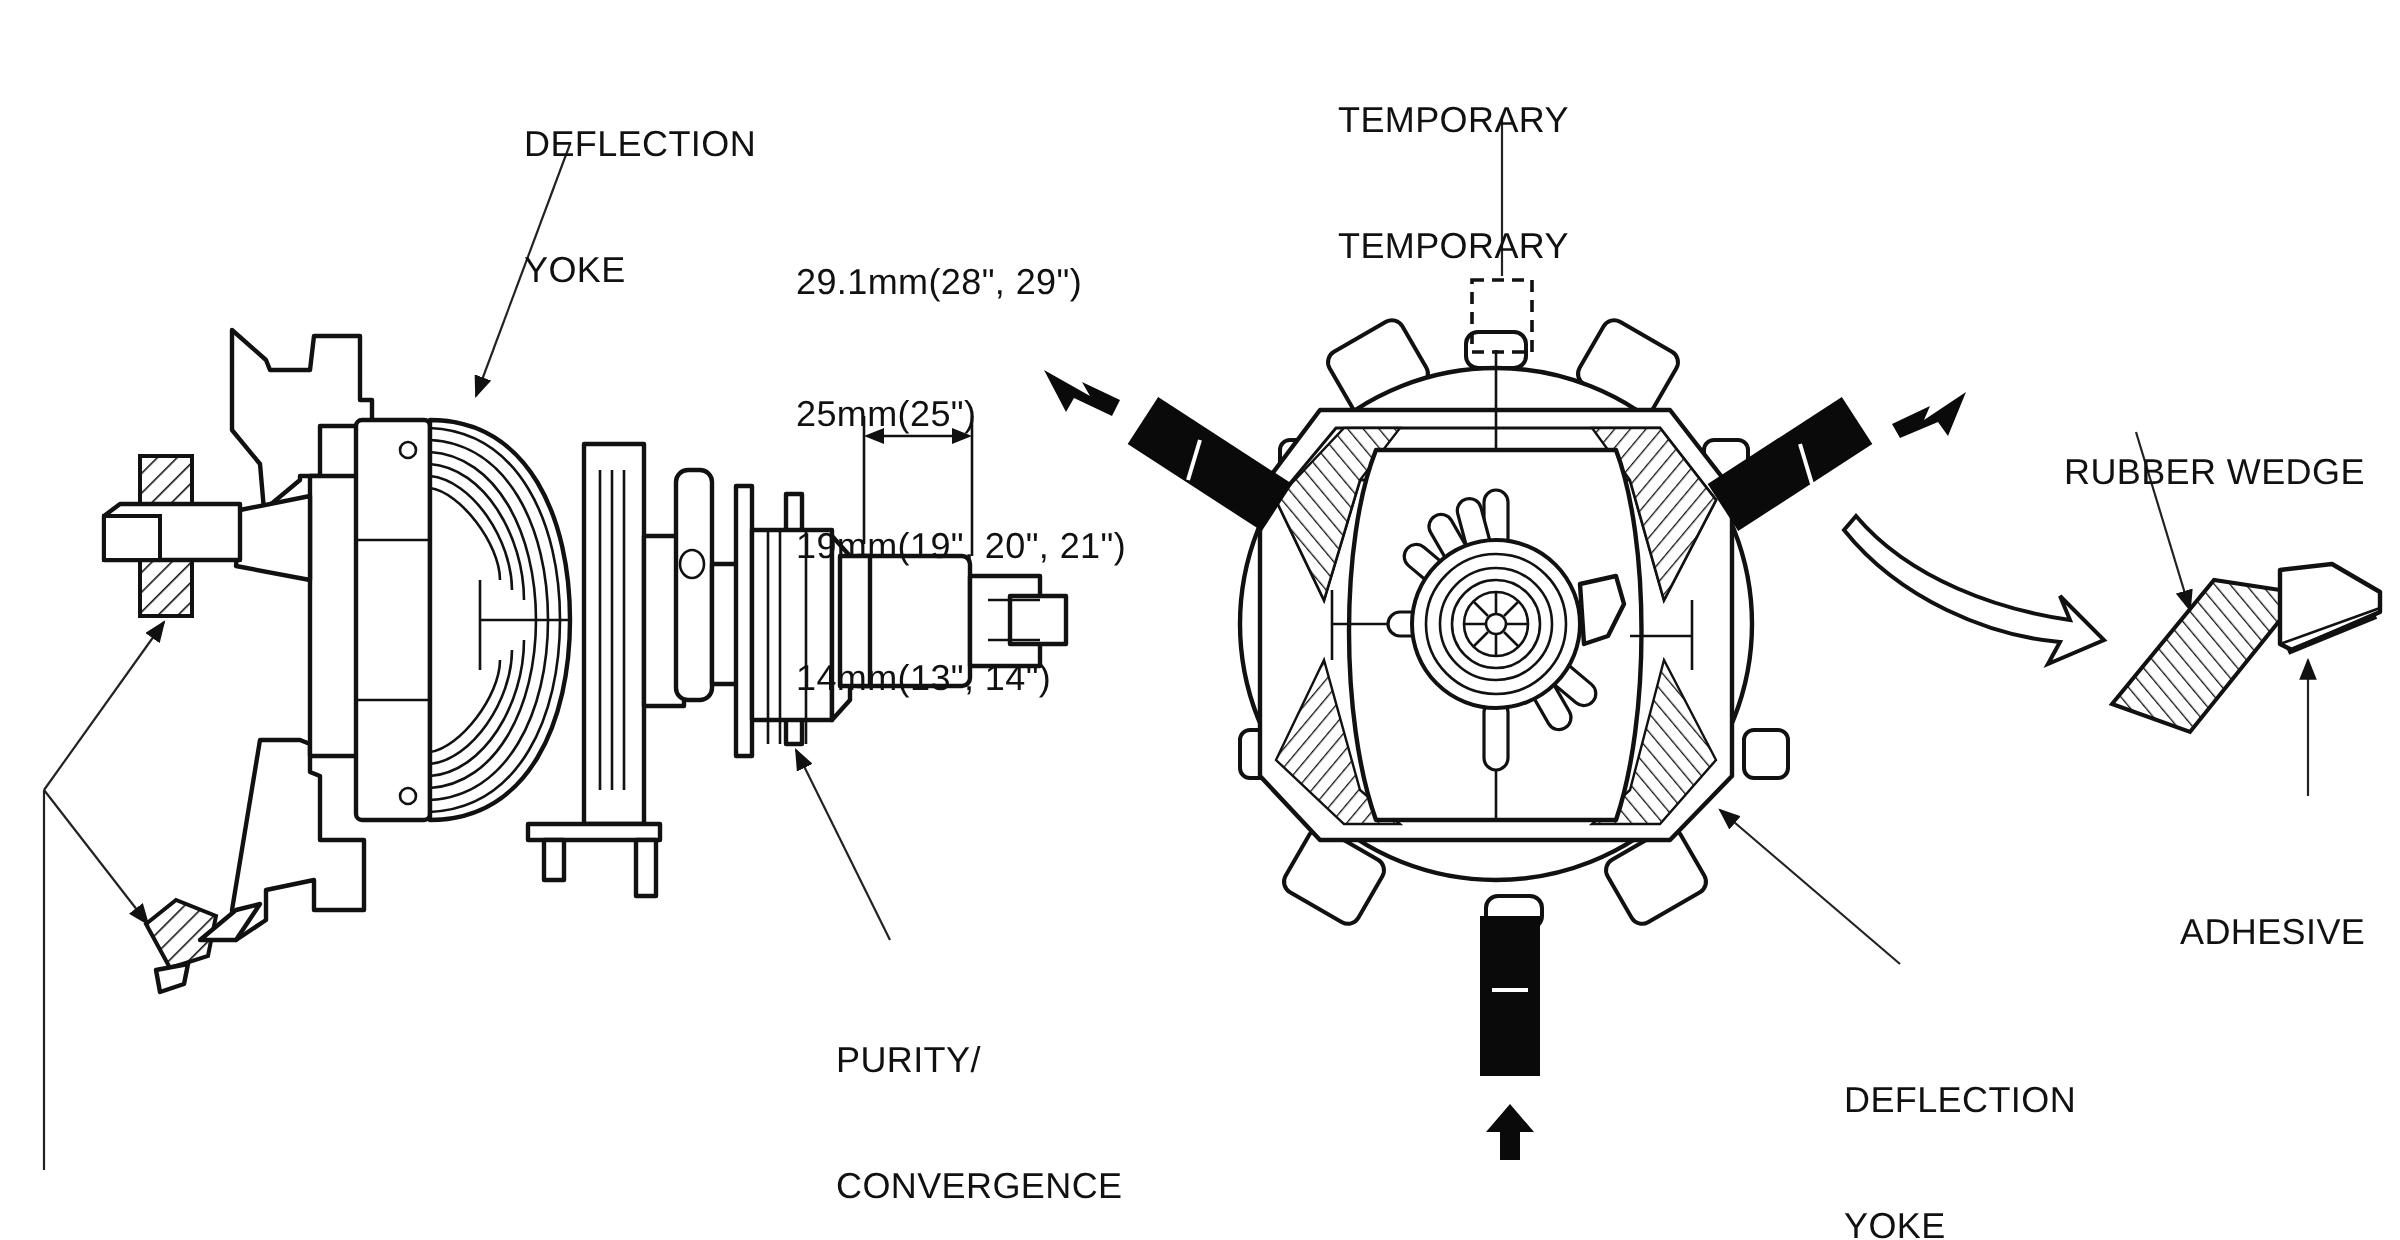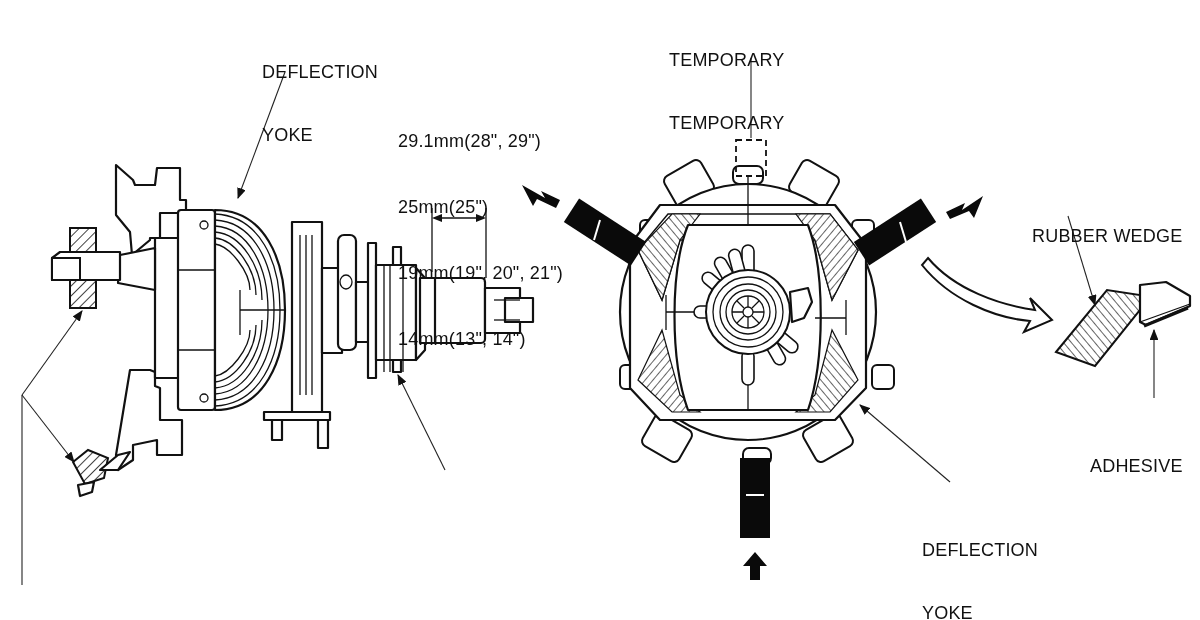--- a/index.html
+++ b/index.html
@@ -225,20 +225,22 @@
 
 <div class="lbl" style="left:1012px; top:184px;margin-left:20px;">
   <span>RUBBER WEDGE</span>
 </div>
 
 <div class="lbl" style="left:1090px; top:414px;text-align:right;">
   <span>ADHESIVE</span>
 </div>
 
 <div class="lbl" style="left:418px; top:478px;">
+  <span>PURITY/</span>
+  <span>CONVERGENCE</span>
   
 </div>
 
 <div class="lbl" style="left:922px; top:498px;">
   <span>DEFLECTION</span>
   <span>YOKE</span>
 </div>
 
 <div class="lbl" style="left:6px; top:590px;">
   

